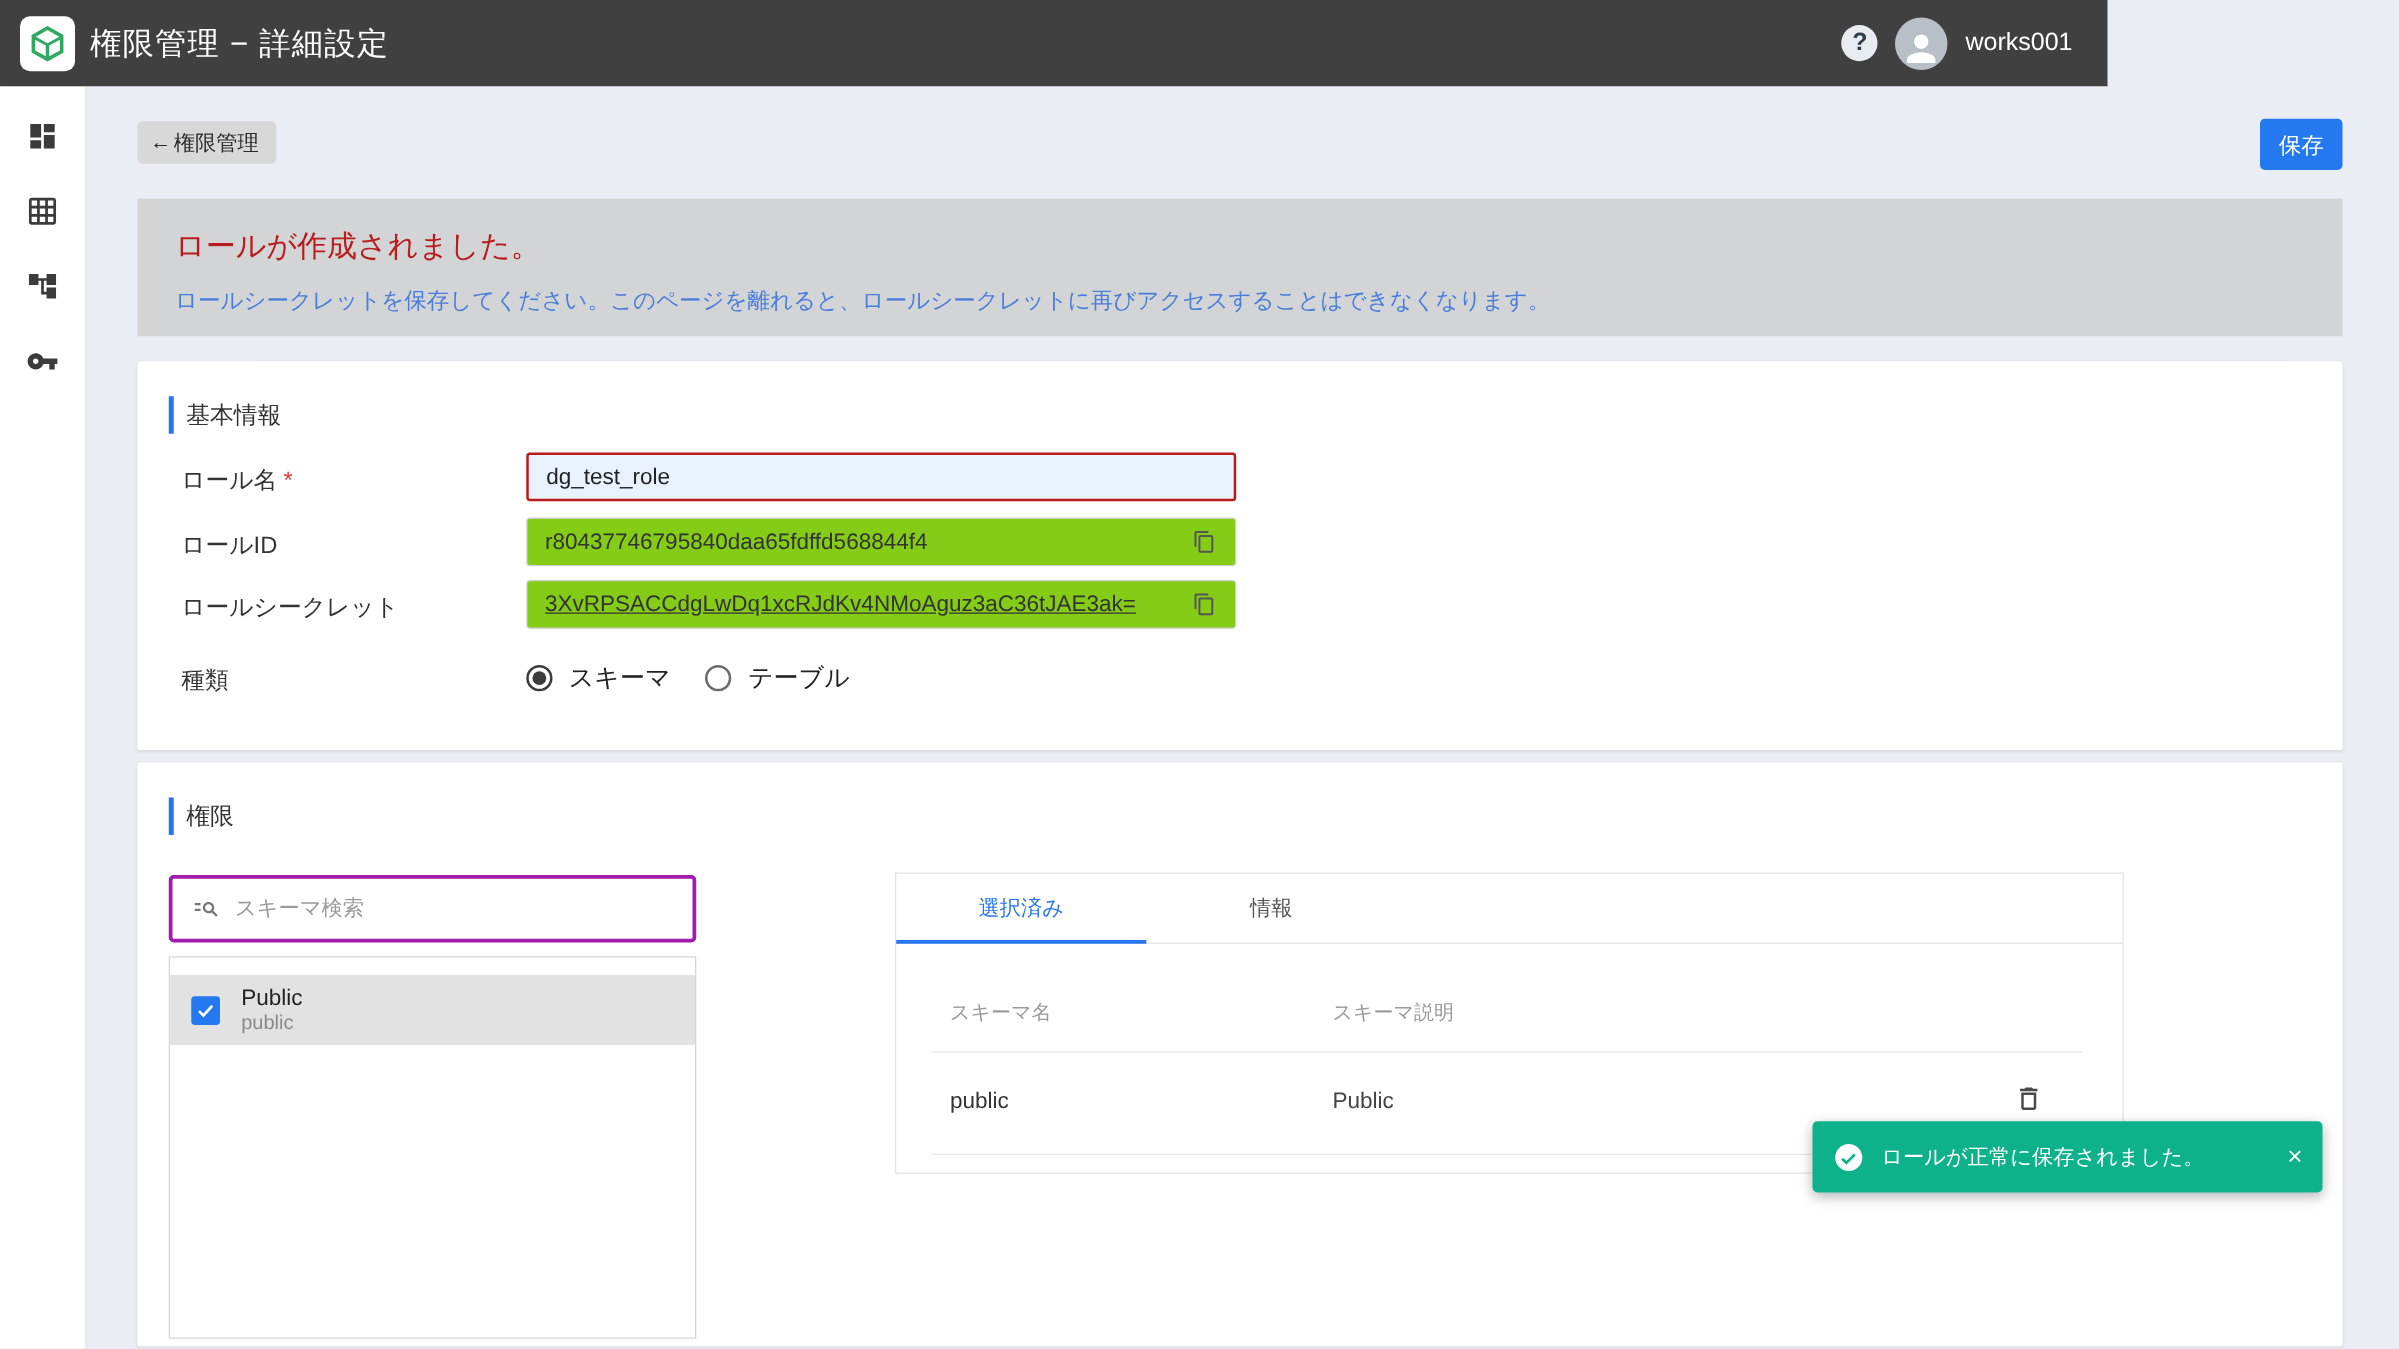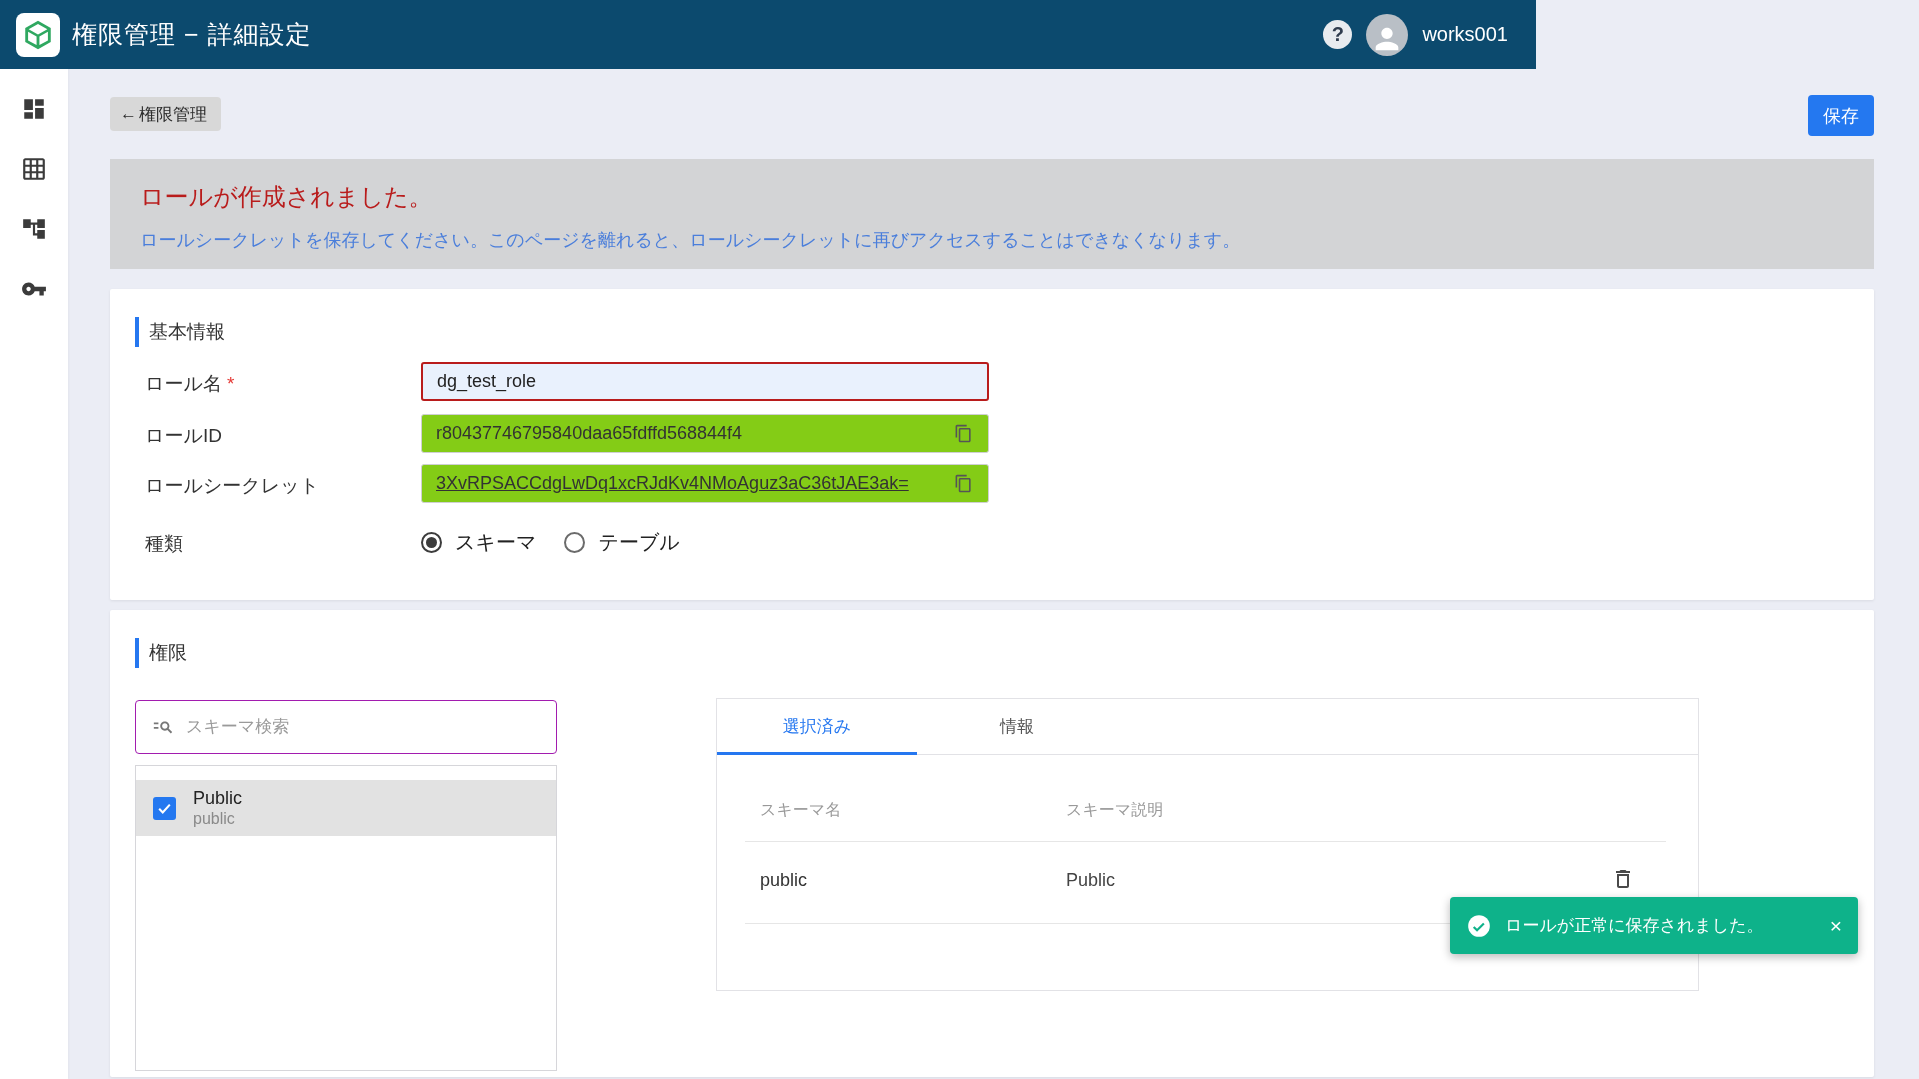--- a/index.html
+++ b/index.html
@@ -6,22 +6,22 @@
   html,body { width:1919px; height:1079px; }
   body {
     font-family:"Liberation Sans","DejaVu Sans",sans-serif;
     background:#ebedf5;
     position:relative;
     overflow:hidden;
   }
 
   
   .topbar {
-    position:absolute; top:0; left:0; width:1536px; height:69px;
-    background:#0c4a6e; display:flex; align-items:center;
+    position:absolute; top:0; left:0; width:1686px; height:69px;
+    background:#404040; display:flex; align-items:center;
     padding:0 28px 0 16px; z-index:10;text-align:right;
   }
   .logo {
     width:44px; height:44px; background:#ffffff; border-radius:8px;
     display:flex; align-items:center; justify-content:center; flex-shrink:0;
   }
   .logo svg { width:34px; height:34px; }
   .topbar-title { color:#fff; font-size:25px; font-weight:500; margin-left:12px; letter-spacing:1px; }
   .topbar-right { margin-left:auto; display:flex; align-items:center; gap:14px; }
   .help-icon {
@@ -103,21 +103,21 @@
   .radio-opt { display:flex; align-items:center; gap:13px; cursor:pointer; }
   .radio-opt + .radio-opt { margin-left:28px; }
   .radio-circle { width:21px; height:21px; border-radius:50%; border:2px solid #6b6b6b; position:relative; flex-shrink:0; }
   .radio-circle.sel { border-color:#3c3c3c; }
   .radio-circle.sel::after { content:""; position:absolute; inset:3px; border-radius:50%; background:#3c3c3c; }
   .radio-label { font-size:20px; color:#222; }
 
   
   .search-box {
     position:absolute; left:25px; top:90px; width:422px; height:54px;
-    border:1px solid #a21caf; border-radius:4px; background:#fff;
+    border:3px solid #a21caf; border-radius:4px; background:#fff;
     display:flex; align-items:center; padding:0 16px; gap:12px;
   }
   .search-box svg { width:22px; height:22px; fill:#777; flex-shrink:0; }
   .search-input { border:none; outline:none; flex:1; font-size:17px; font-family:inherit; color:#333; background:transparent; }
   .search-input::placeholder { color:#9a9a9a; }
 
   .schema-list {
     position:absolute; left:25px; top:155px; width:422px; height:306px;
     border:1px solid #d6d6da; background:#fff; padding-top:14px; overflow:hidden;
   }
@@ -125,21 +125,21 @@
   .checkbox {
     width:23px; height:23px; background:#2478f0; border-radius:3px;
     display:flex; align-items:center; justify-content:center; flex-shrink:0; cursor:pointer;
   }
   .checkbox svg { width:17px; height:17px; }
   .schema-texts { display:flex; flex-direction:column; }
   .schema-name { font-size:18px; color:#222; line-height:1.25; }
   .schema-id   { font-size:16px; color:#8a8a8a; line-height:1.25; }
 
   .right-panel {
-    position:absolute; left:606px; top:88px; width:983px; height:293px;
+    position:absolute; left:606px; top:88px; width:983px; height:241px;
     border:1px solid #e2e2e6; background:#fff;
   }
   .tabs { display:flex; border-bottom:1px solid #e2e2e6; height:56px; }
   .tab {
     width:200px; display:flex; align-items:center; justify-content:center;
     font-size:17px; color:#555; cursor:pointer; position:relative;
   }
   .tab.active { color:#2577f0; font-weight:500; }
   .tab.active::after { content:""; position:absolute; left:0; right:0; bottom:-1px; height:3px; background:#2577f0; }
 

